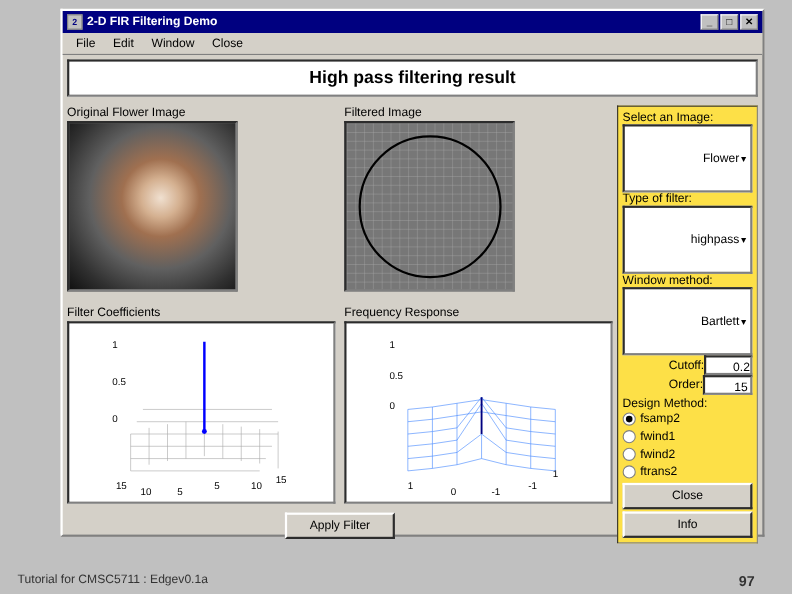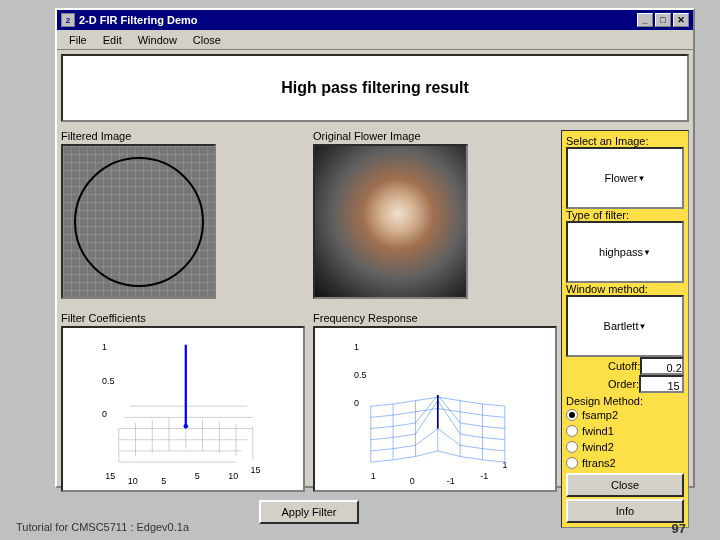--- a/index.html
+++ b/index.html
@@ -88,21 +88,21 @@
       font-size: 11px;
     }
 
     
     .notification-bar {
       background: white;
       color: black;
       font-size: 16px;
       font-weight: bold;
       text-align: center;
-      padding: 23px;
+      padding: 6px;
       border: 2px inset #808080;
       margin: 4px;
     }
 
     
     .main-content {
       display: flex;
       padding: 4px;
       gap: 4px;
       height: calc(100% - 70px);
@@ -241,21 +241,21 @@
 
     .dropdown {
       flex: 1;
       height: 20px;
       background: white;
       border: 2px inset #808080;
       font-size: 11px;
       padding: 0 2px;
       display: flex;
       align-items: center;
-      justify-content: center;
+      justify-content: flex-end;
     }
 
     .dropdown-arrow {
       font-size: 8px;
     }
 
     .field-row {
       display: flex;
       align-items: center;
       justify-content: space-between;
@@ -354,45 +354,45 @@
     <div class="menu-item">Close</div>
   </div>
 
   <div class="notification-bar">High pass filtering result</div>
 
   <div class="main-content">
 
     <div class="left-center">
 
       <div class="top-row">
+
+        <div class="image-panel">
+          <div class="panel-label">Original Flower Image</div>
+          <div class="img-box">
+            <div class="flower-img" style="
+              background: 
+                radial-gradient(ellipse at 55% 45%, #f0e0d0 0%, #d4b090 15%, #a07050 30%, #606060 55%, #303030 80%, #111 100%);
+            "></div>
+          </div>
+        </div>
 
         <div class="image-panel">
           <div class="panel-label">Filtered Image</div>
           <div class="filtered-container">
             <div class="filtered-img" style="
               background: #777;
               background-image:
                 linear-gradient(rgba(180,180,180,0.3) 1px, transparent 1px),
                 linear-gradient(90deg, rgba(180,180,180,0.3) 1px, transparent 1px);
               background-size: 8px 8px;
             "></div>
             <div class="circle-overlay"></div>
           </div>
         </div>
 
-        <div class="image-panel">
-          <div class="panel-label">Original Flower Image</div>
-          <div class="img-box">
-            <div class="flower-img" style="
-              background: 
-                radial-gradient(ellipse at 55% 45%, #f0e0d0 0%, #d4b090 15%, #a07050 30%, #606060 55%, #303030 80%, #111 100%);
-            "></div>
-          </div>
-        </div>
-
       </div>
 
       <div class="bottom-row">
 
         <div class="plot-panel">
           <div class="panel-label">Filter Coefficients</div>
           <div class="plot-box">
             <svg class="mesh-svg" viewBox="0 0 155 145" xmlns="http://www.w3.org/2000/svg">
 
               <text x="5" y="20" font-size="8" fill="black">1</text>

